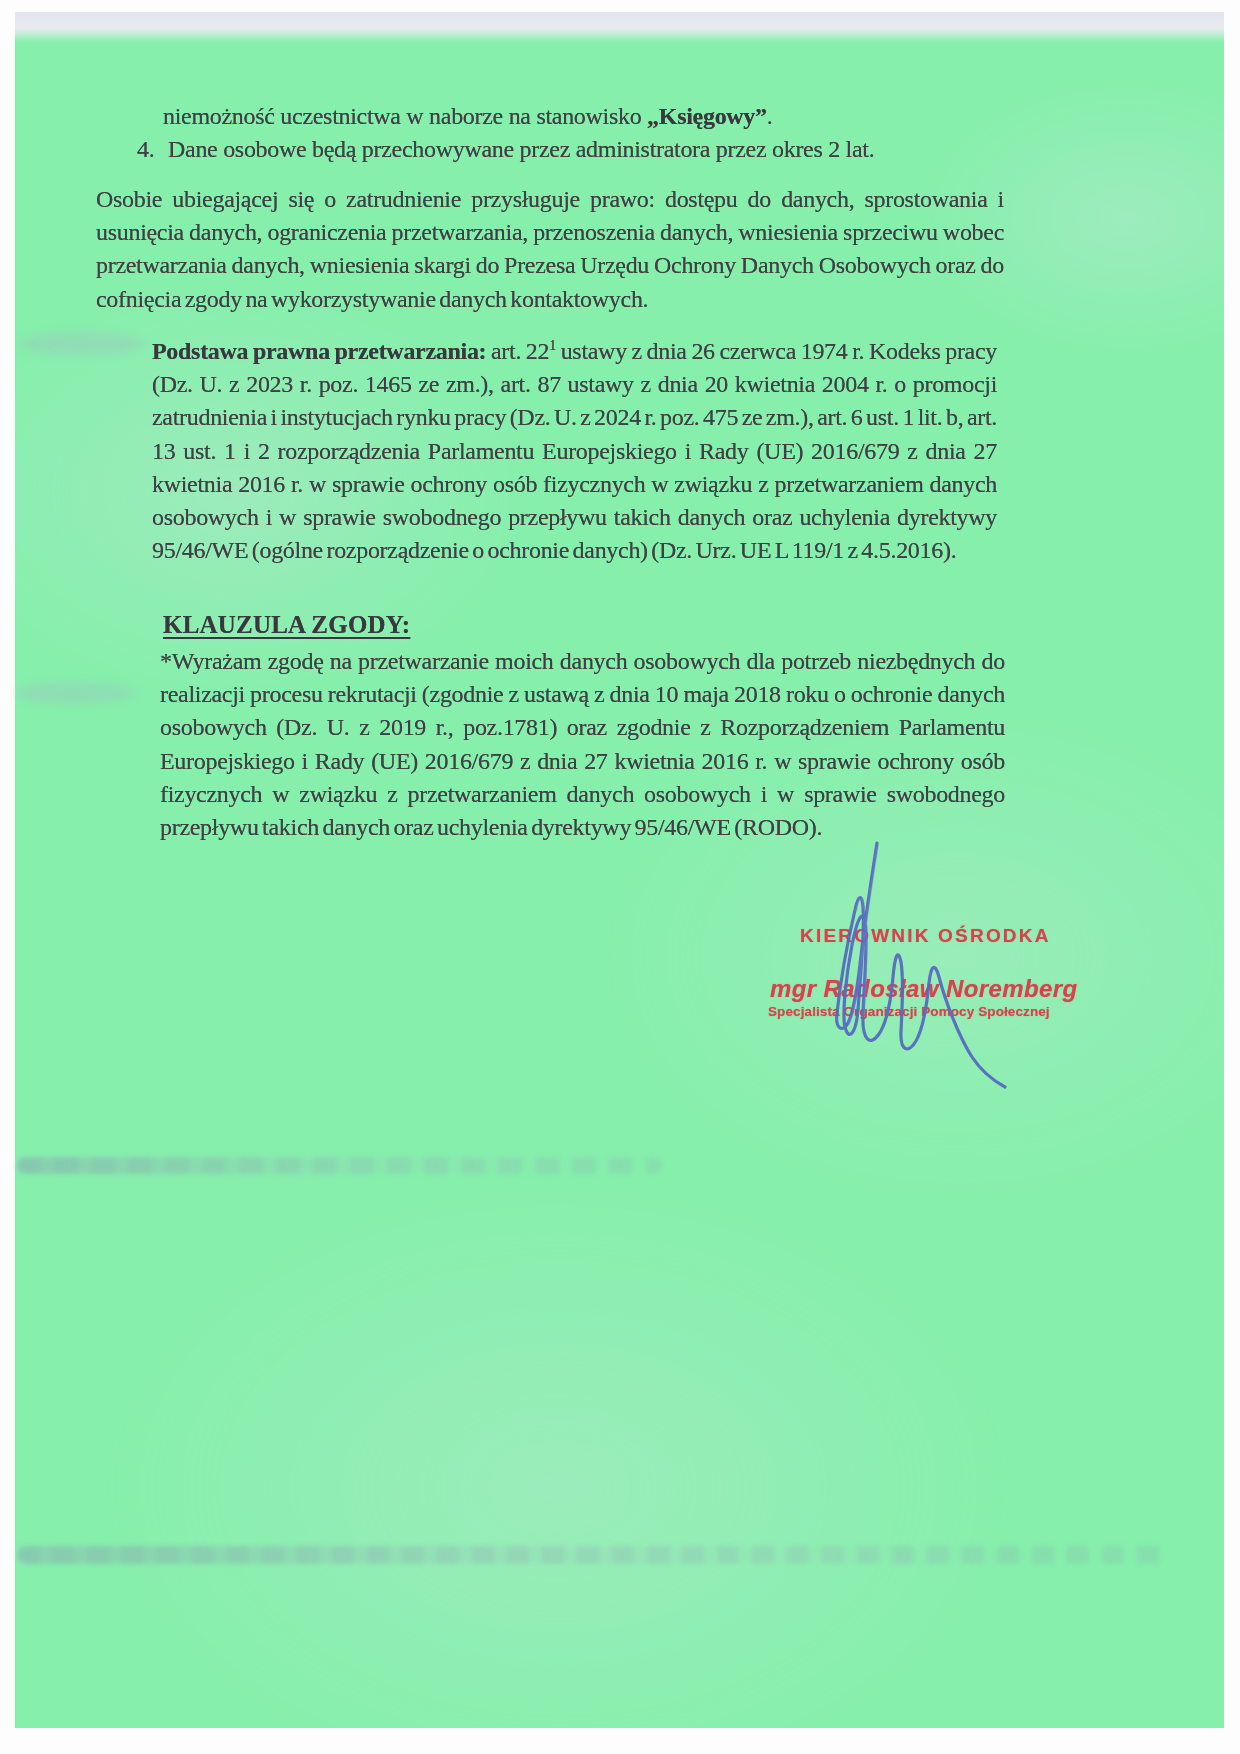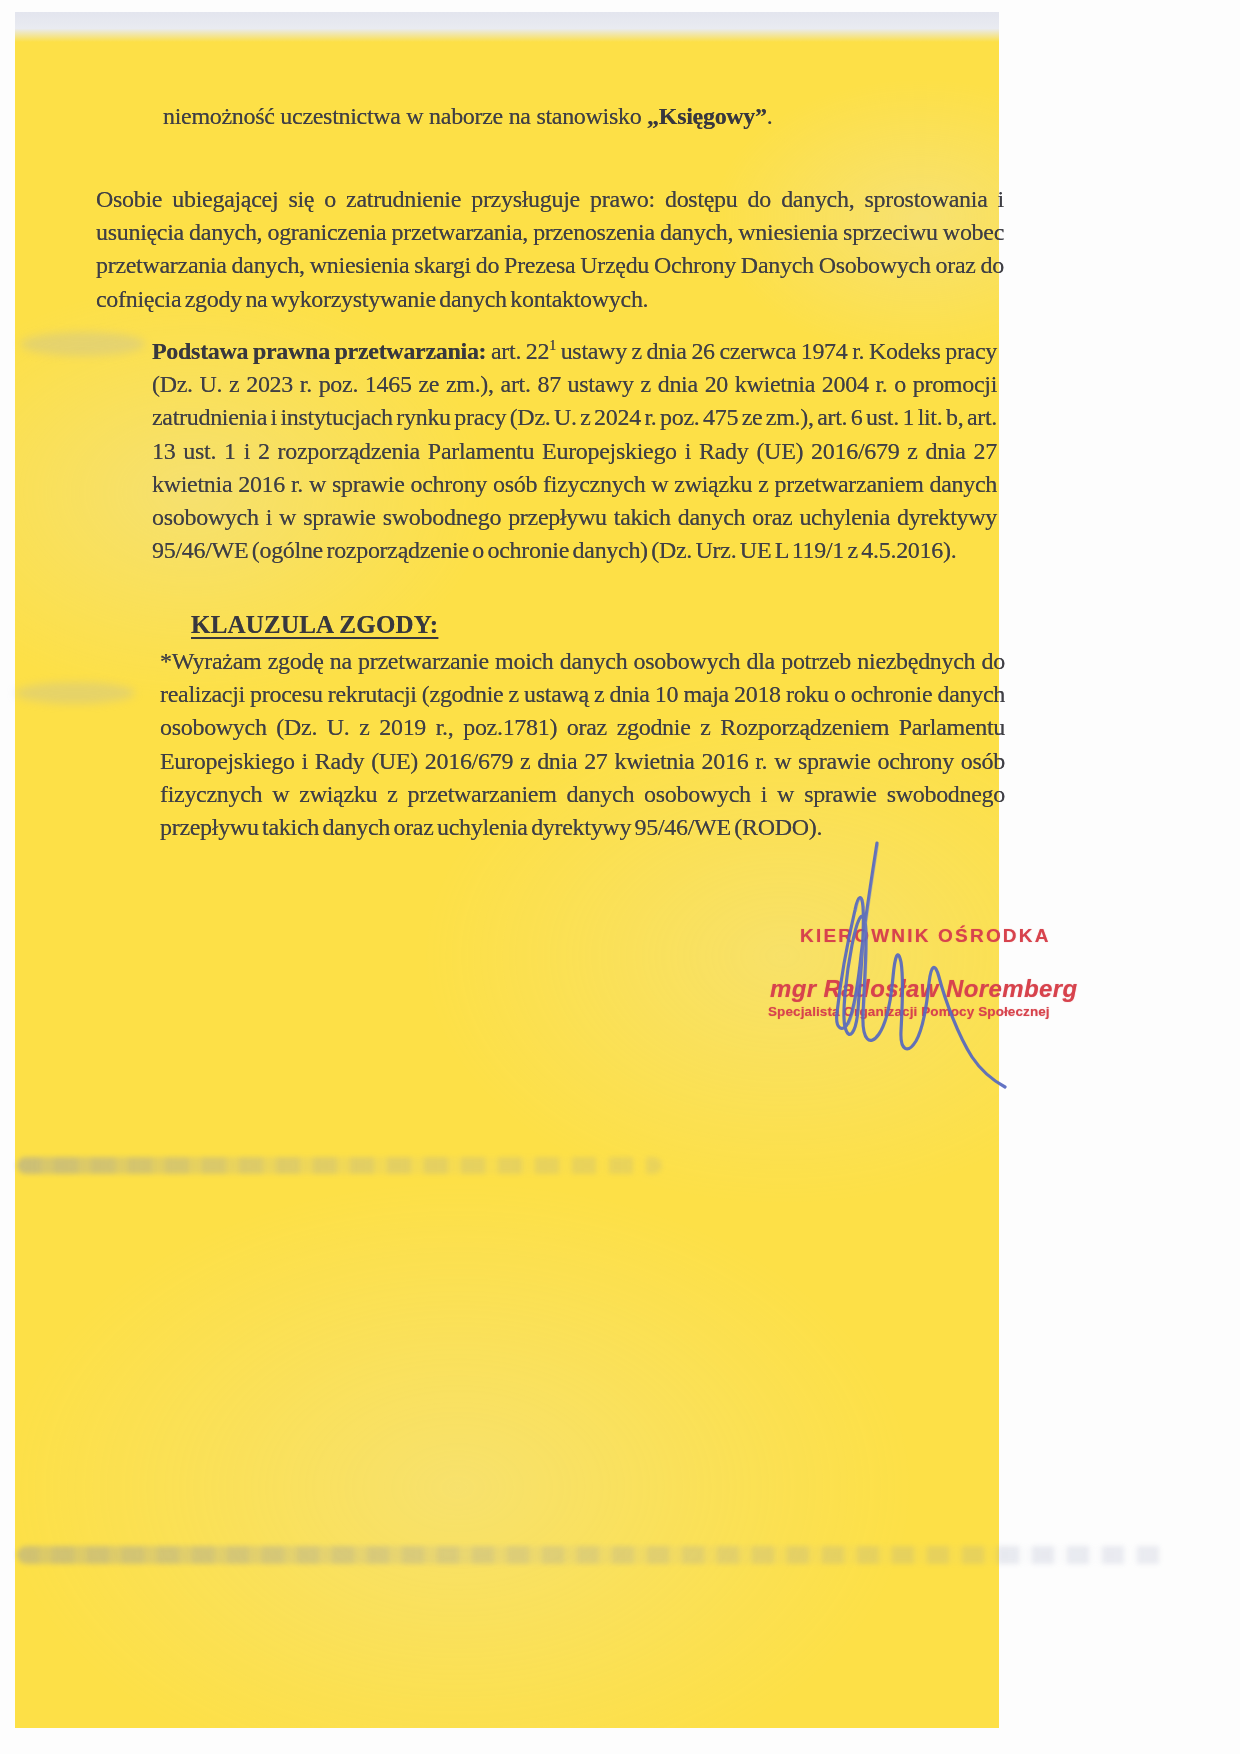--- a/index.html
+++ b/index.html
@@ -15,23 +15,23 @@
     width: 1240px;
     height: 1754px;
     background: #fdfdfd;
     overflow: hidden;
   }
   
   .page {
     position: absolute;
     left: 15px;
     top: 12px;
-    width: 984px;
+    width: 1209px;
     height: 1716px;
-    background: #fde047;
+    background: #86efac;
   }
   .topband {
     position: absolute;
     left: 0; top: 0;
     width: 100%; height: 30px;
     background: linear-gradient(180deg, #e3e5ee 0%, #e9ebf1 55%, rgba(238,240,241,0) 100%);
   }
   .mottle {
     position: absolute; inset: 0;
     background:
@@ -142,28 +142,31 @@
 
 <div class="canvas">
   <div class="page">
     <div class="topband"></div>
     <div class="mottle"></div>
 
     <div class="txt" style="left:148px; top:88px; width:880px;">
       <span>niemożność uczestnictwa w naborze na stanowisko  </span><span class="bd">„Księgowy”</span><span>.</span>
     </div>
 
+    <div class="txt" style="left:122px; top:121px; width:900px;">
+      <span class="item-number">4.</span><span>Dane osobowe będą przechowywane przez administratora przez okres 2 lat.</span>
+    </div>
 
     <div class="txt just" style="left:81px; top:171px; width:908px;">Osobie ubiegającej się o zatrudnienie przysługuje prawo: dostępu do danych, sprostowania i usunięcia danych, ograniczenia przetwarzania, przenoszenia danych, wniesienia sprzeciwu wobec przetwarzania danych, wniesienia skargi do Prezesa Urzędu Ochrony Danych Osobowych oraz do cofnięcia zgody na wykorzystywanie danych kontaktowych.</div>
 
     <div class="txt just" style="left:137px; top:323px; width:845px;">
       <span class="bd">Podstawa prawna przetwarzania:</span><span> art. 22</span><span class="sup">1</span><span> ustawy z dnia 26 czerwca 1974 r. Kodeks pracy (Dz. U. z 2023 r. poz. 1465 ze zm.), art. 87 ustawy z dnia 20 kwietnia 2004 r. o promocji zatrudnienia i instytucjach rynku pracy (Dz. U. z 2024 r. poz. 475 ze zm.), art. 6 ust. 1 lit. b, art. 13 ust. 1 i 2 rozporządzenia Parlamentu Europejskiego i Rady (UE) 2016/679 z dnia 27 kwietnia 2016 r. w sprawie ochrony osób fizycznych w związku z przetwarzaniem danych osobowych i w sprawie swobodnego przepływu takich danych oraz uchylenia dyrektywy 95/46/WE (ogólne rozporządzenie o ochronie danych) (Dz. Urz. UE L 119/1 z 4.5.2016).</span>
     </div>
 
-    <div class="txt heading" style="left:148px; top:596px;margin-left:28px;">KLAUZULA ZGODY:</div>
+    <div class="txt heading" style="left:148px; top:596px;">KLAUZULA ZGODY:</div>
 
     <div class="txt just" style="left:145px; top:633px; width:845px;">*Wyrażam zgodę na przetwarzanie moich danych osobowych dla potrzeb niezbędnych do realizacji procesu rekrutacji (zgodnie z ustawą z dnia 10 maja 2018 roku o ochronie danych osobowych (Dz. U. z 2019 r., poz.1781) oraz zgodnie z Rozporządzeniem Parlamentu Europejskiego i Rady (UE) 2016/679 z dnia 27 kwietnia 2016 r. w sprawie ochrony osób fizycznych w związku z przetwarzaniem danych osobowych i w sprawie swobodnego przepływu takich danych oraz uchylenia dyrektywy 95/46/WE (RODO).</div>
 
     <div>
       <div class="stamp stamp-title" style="left:785px; top:913px;">KIEROWNIK OŚRODKA</div>
       <div class="stamp stamp-name" style="left:755px; top:963px;">mgr Radosław Noremberg</div>
       <div class="stamp stamp-sub" style="left:753px; top:992px;">Specjalista Organizacji Pomocy Społecznej</div>
     </div>
 
     <svg class="sig" viewBox="0 0 220 260">

